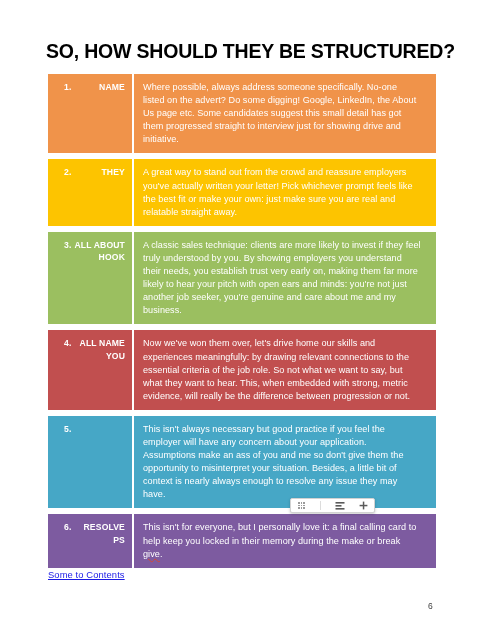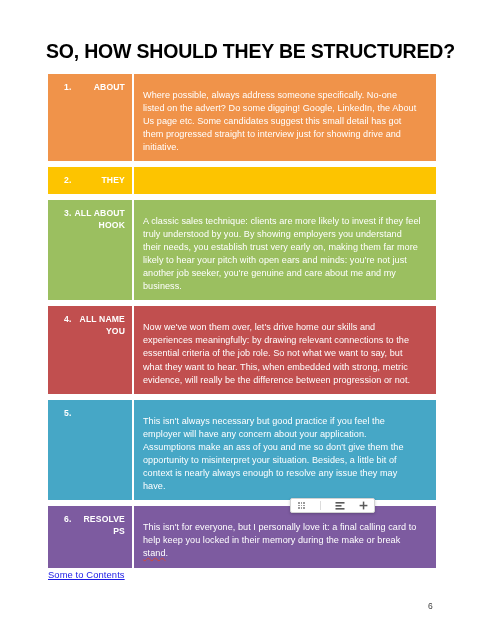--- a/index.html
+++ b/index.html
@@ -53,21 +53,20 @@
     float: left;
     margin-left: 10px;
   }
   .cell-body {
     flex: 1 1 auto;
     padding: 7px 15px 7px 9px;
     color: #ffffff;
     font-size: 9.1px;
     line-height: 13.1px;
     letter-spacing: 0.05px;
-    margin-top: 8px;
   }
   .misspelled {
     text-decoration: underline;
     text-decoration-style: wavy;
     text-decoration-color: #d14836;
     text-decoration-thickness: 1px;
   }
   .back-link {
     position: absolute;
     left: 48px; top: 569px;
@@ -119,30 +118,31 @@
 
 <div class="page">
 
   <div class="page-title">SO, HOW SHOULD THEY BE STRUCTURED?</div>
 
   <div class="table">
 
     <div class="row" style="background:#F0934A">
       <div class="cell-label">
         <span class="num">1.</span>
-        <span>ABOUT</span>
+        <span>NAME</span>
       </div>
       <div class="cell-body">Where possible, always address someone specifically. No-one listed on the advert? Do some digging! Google, LinkedIn, the About Us page etc. Some candidates suggest this small detail has got them progressed straight to interview just for showing drive and initiative.</div>
     </div>
 
     <div class="row" style="background:#FDC400">
       <div class="cell-label">
         <span class="num">2.</span>
         <span>THEY</span>
       </div>
+      <div class="cell-body">A great way to stand out from the crowd and reassure employers you've actually written your letter! Pick whichever prompt feels like the best fit or make your own: just make sure you are real and relatable straight away.</div>
     </div>
 
     <div class="row" style="background:#9BBF60">
       <div class="cell-label">
         <span class="num">3.</span>
         <span>ALL ABOUT HOOK</span>
       </div>
       <div class="cell-body">A classic sales technique: clients are more likely to invest if they feel truly understood by you. By showing employers you understand their needs, you establish trust very early on, making them far more likely to hear your pitch with open ears and minds: you're not just another job seeker, you're genuine and care about me and my business.</div>
     </div>
 
@@ -159,21 +159,21 @@
         <span class="num">5.</span>
       </div>
       <div class="cell-body">This isn't always necessary but good practice if you feel the employer will have any concern about your application. Assumptions make an ass of you and me so don't give them the opportunity to misinterpret your situation. Besides, a little bit of context is nearly always enough to resolve any issue they may have.</div>
     </div>
 
     <div class="row" style="background:#7D5BA0">
       <div class="cell-label">
         <span class="num">6.</span>
         <span>RESOLVE PS</span>
       </div>
-      <div class="cell-body"><span>This isn't for everyone, but I personally love it: a final calling card to help keep you locked in their memory during the make or break </span><span class="misspelled">stand</span><span>.</span></div>
+      <div class="cell-body"><span>This isn't for everyone, but I personally love it: a final calling card to help keep you locked in their memory during the make or break </span><span class="misspelled">give</span><span>.</span></div>
     </div>
 
   </div>
 
   <div class="float-toolbar">
     <span class="tb-icon">
       <span class="grip-dots">
           <i></i>
           <i></i>
           <i></i>

